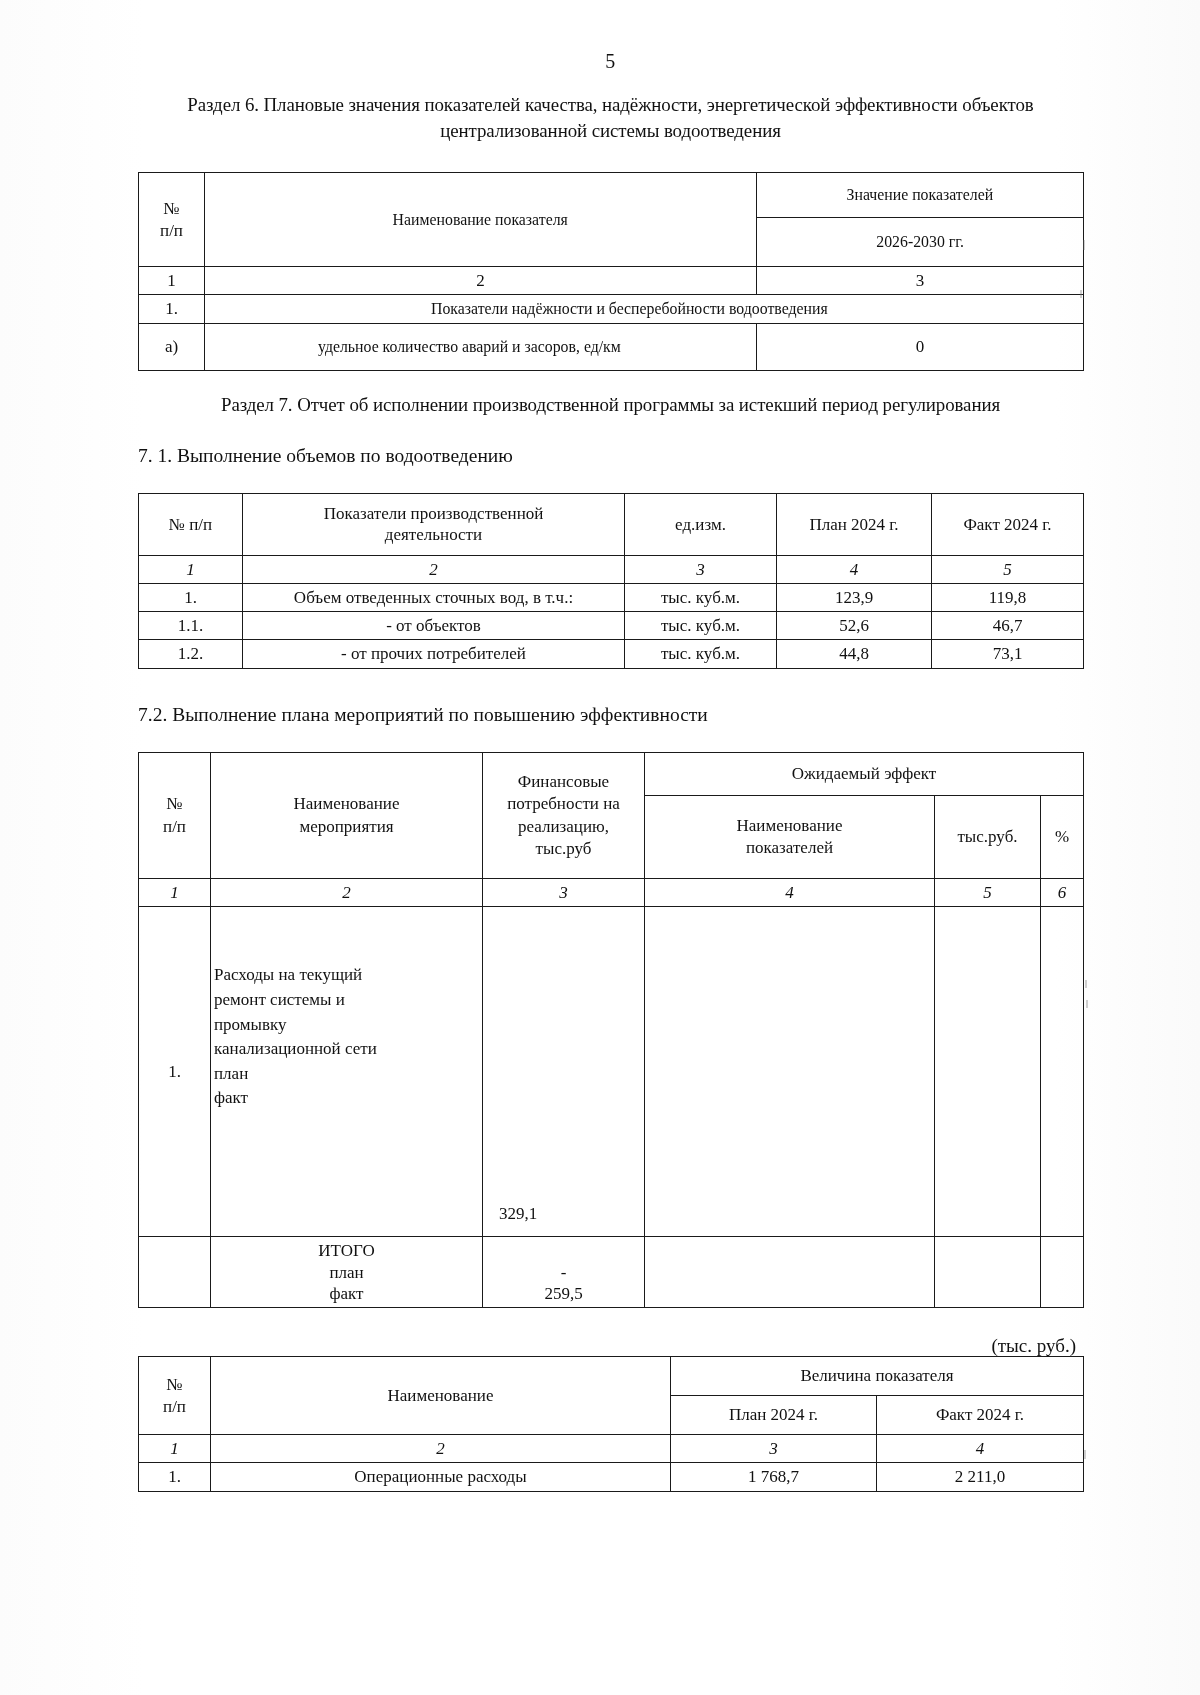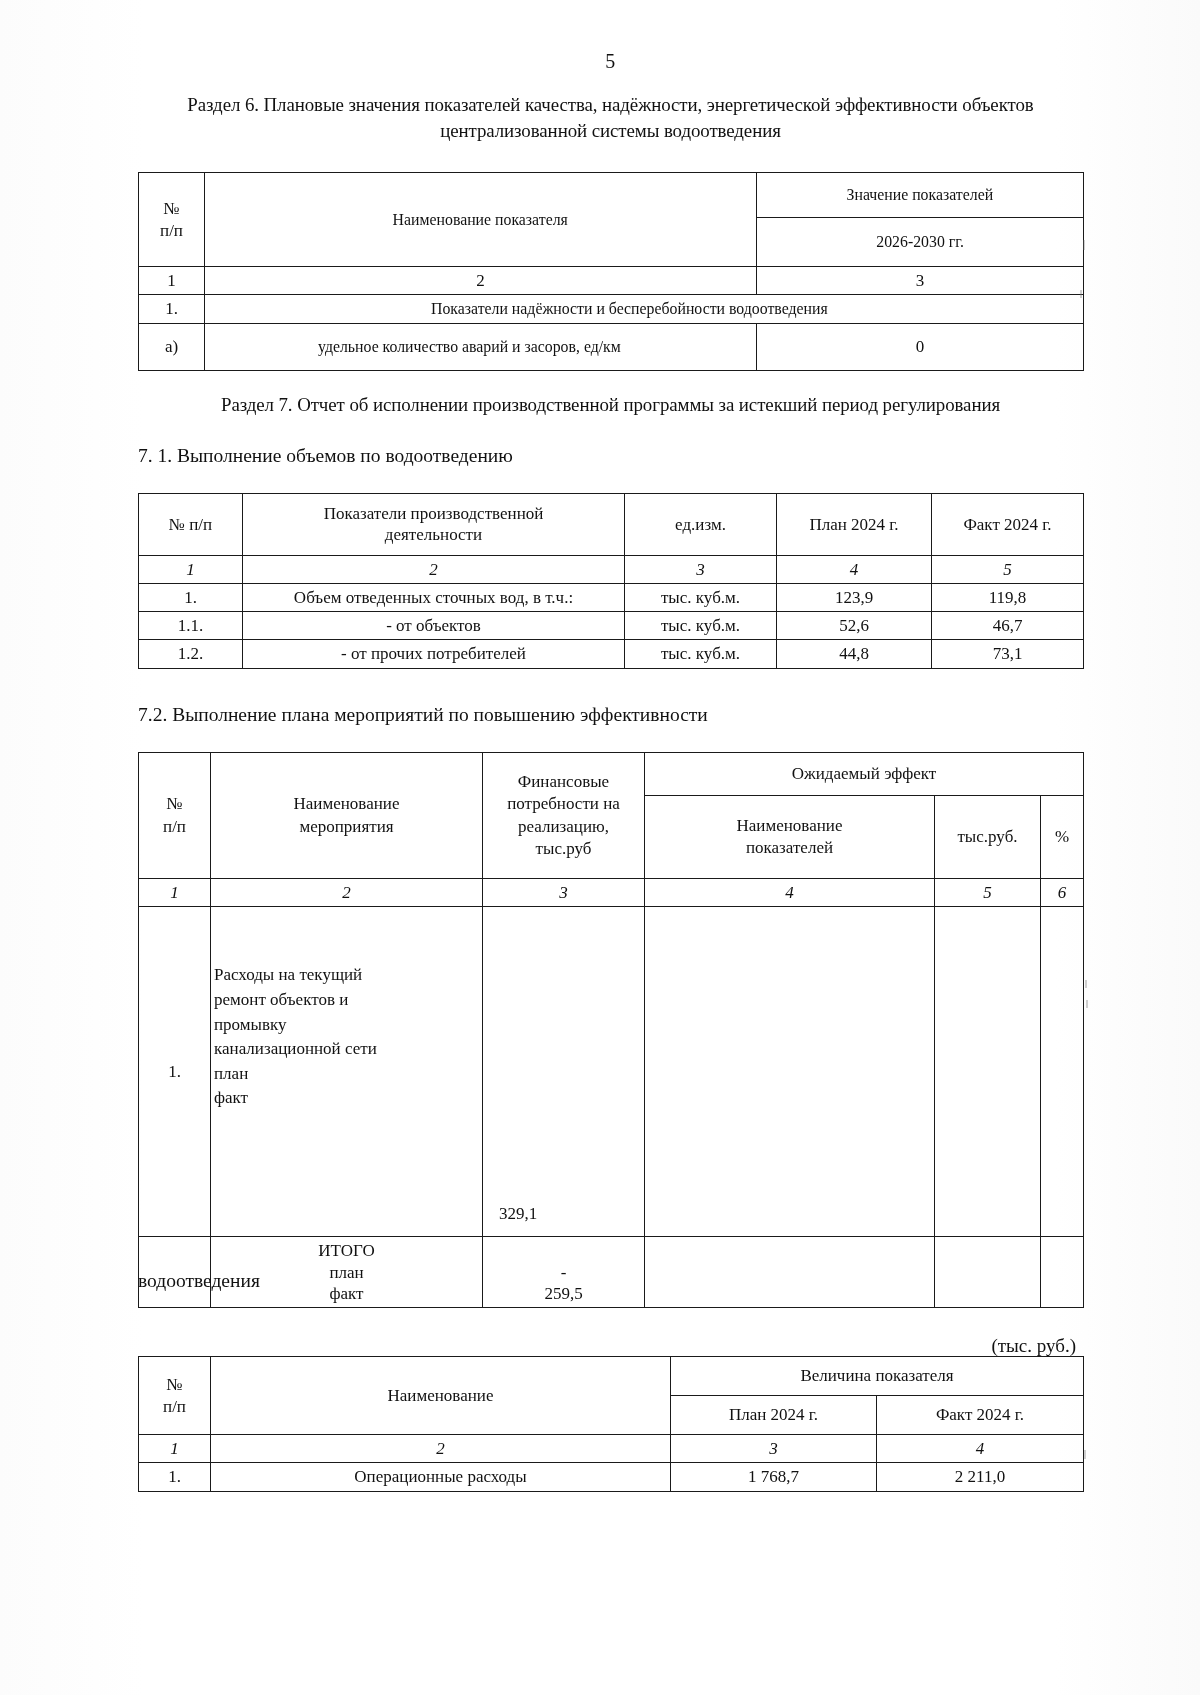--- a/index.html
+++ b/index.html
@@ -300,21 +300,21 @@
             <td class="it">3</td>
             <td class="it">4</td>
             <td class="it">5</td>
             <td class="it">6</td>
           </tr>
           <tr class="bigrow">
             <td style="vertical-align:middle;">1.</td>
             <td style="position:relative;">
               <div class="measure-text">
                 <div>Расходы на текущий</div>
-                <div>ремонт объектов и</div>
+                <div>ремонт системы и</div>
                 <div>промывку</div>
                 <div>канализационной сети</div>
                 <div>план</div>
                 <div>факт</div>
               </div>
             </td>
             <td style="position:relative;">
               <div class="money-bottom">329,1</div>
             </td>
             <td></td>
@@ -335,21 +335,20 @@
             </td>
             <td></td>
             <td></td>
             <td></td>
           </tr>
         </tbody>
       </table>
     </div>
 
     <div class="blk" style="top:1268px; left:0; width:945px;">
-      <div class="sub-title">водоотведения</div>
     </div>
 
     <div class="blk" style="top:1328px; left:0; width:945px;">
       <div class="unit-note">(тыс. руб.)</div>
     </div>
 
     <div class="blk" style="top:1356px; left:0; width:945px;">
       <table class="doc t73">
         <colgroup>
           <col style="width:72px">

